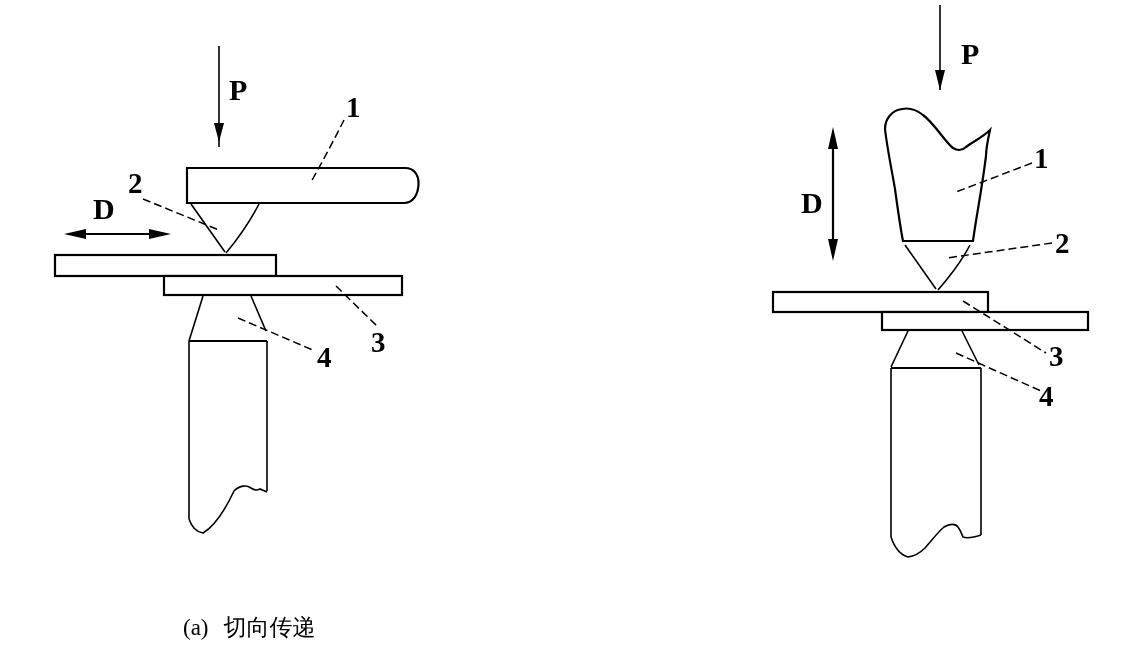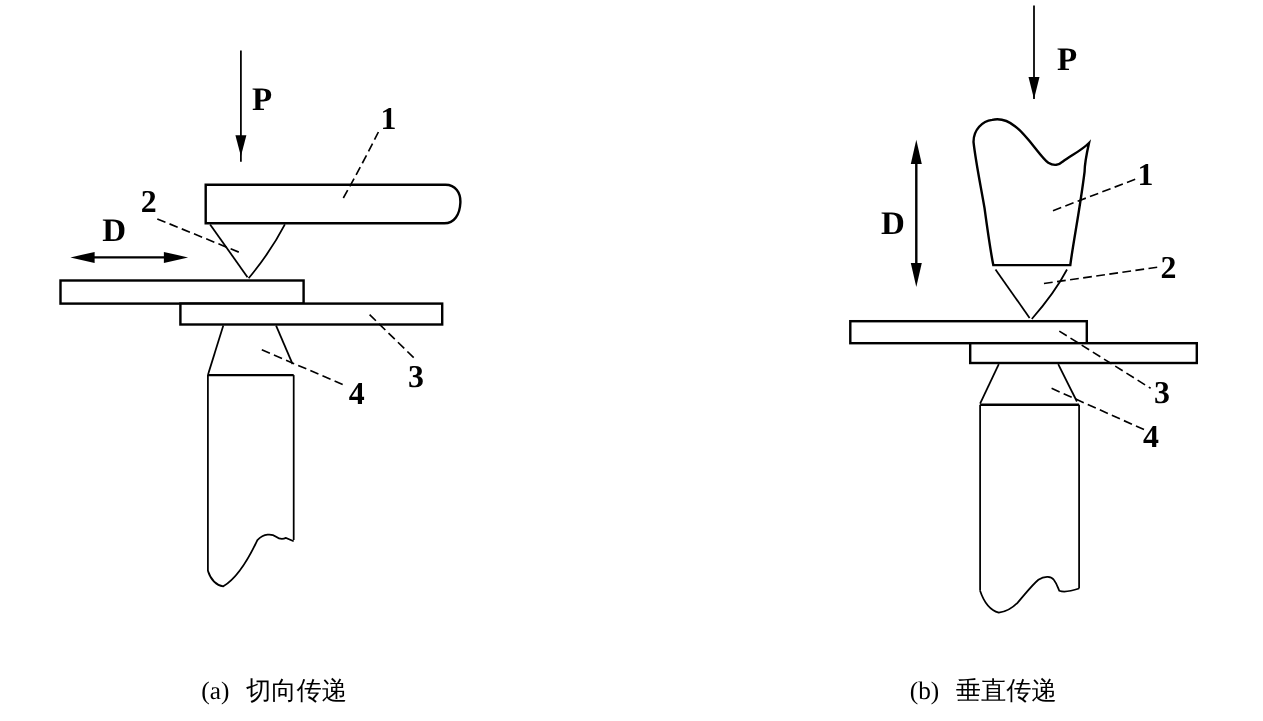--- a/index.html
+++ b/index.html
@@ -104,17 +104,14 @@
       <line class="thin" x1="981" y1="368" x2="981" y2="535" stroke-width="1.8"></line>
       <path class="thin" d="M891,537 C895,549 901,555 908,557 C916,556 922,551 925,548 C932,540 938,532 944,527 C950,523 956,524 958,527 C961,531 962,535 963,537 C968,539 975,537 981,535"></path>
       <text class="num" x="1039" y="406">4</text>
       <path class="leader" d="M956,353 L1041,391"></path>
     </g>
   </svg>
 
   <div class="caption" style="left:183px;">
     <span class="pre">(a)</span><span>切向传递</span>
   </div>
-  <div class="caption" style="left:827px;">
-    <span class="pre">(b)</span><span>垂直传递</span>
-  </div>
 
 </div>
 
 </body></html>

